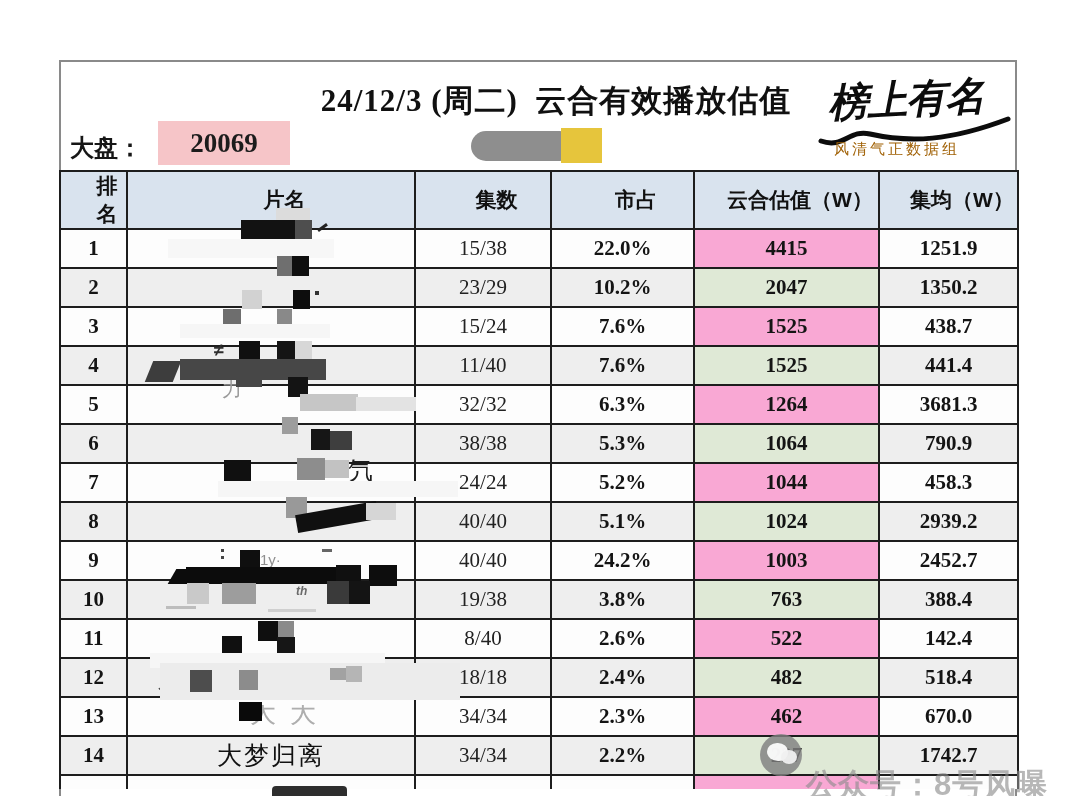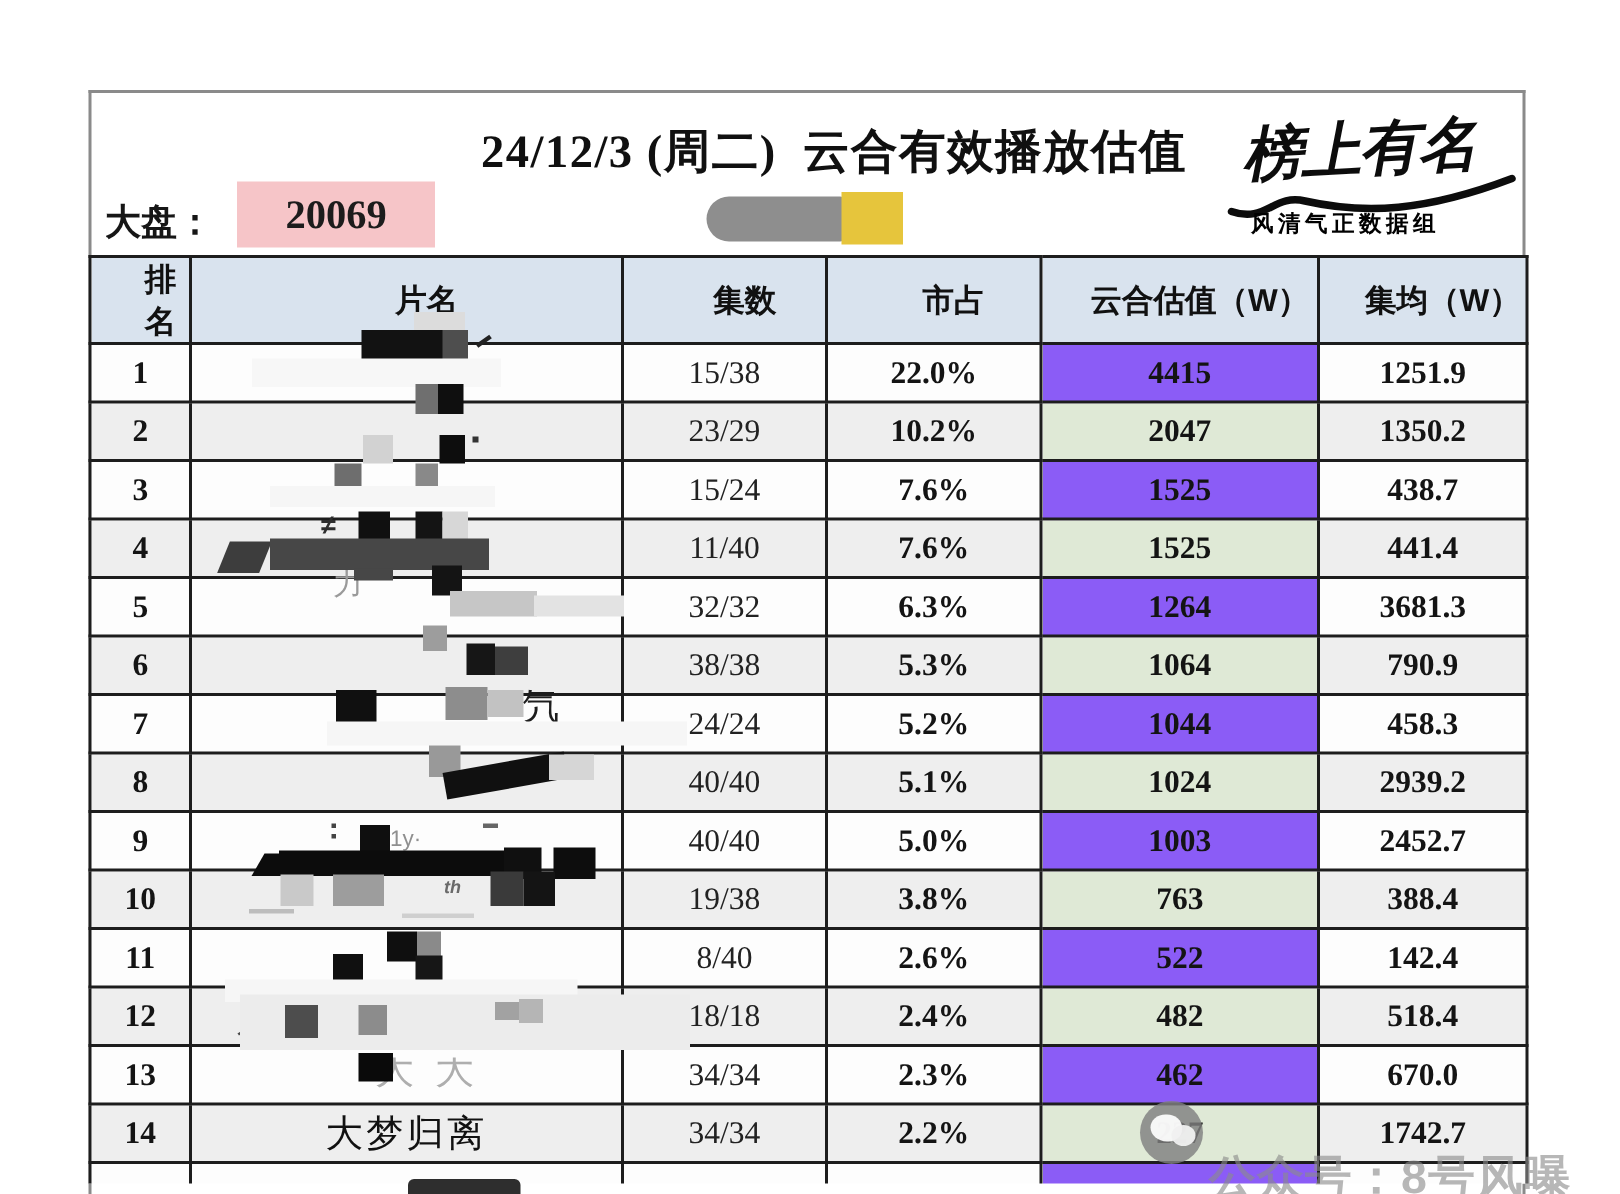--- a/index.html
+++ b/index.html
@@ -34,21 +34,21 @@
   }
   
   .logo{position:absolute;left:820px;top:68px;width:196px;height:100px;}
   .logo-brand{
     position:absolute;left:8px;top:4px;font-family:"Liberation Serif", serif;
     font-weight:700;font-style:italic;font-size:40px;color:#0c0c0c;
     transform:rotate(-3deg);letter-spacing:-1px;white-space:nowrap;
   }
   .logo-swash{position:absolute;left:-2px;top:48px;}
   .logo-sub{
-    position:absolute;left:14px;top:72px;font-weight:700;font-size:15px;color:#000000;
+    position:absolute;left:14px;top:72px;font-weight:400;font-size:15px;color:#a16207;
     letter-spacing:3px;white-space:nowrap;
   }
   
   table.rank-table{
     position:absolute;left:59px;top:170px;width:958px;border-collapse:collapse;
     table-layout:fixed;background:#fff;
   }
   .rank-table th,.rank-table td{
     border:2px solid #1d1d1d;padding:0;text-align:center;vertical-align:middle;overflow:hidden;
   }
@@ -56,21 +56,21 @@
     height:31px;background:#d9e3ee;font-weight:700;font-size:21px;color:#111;padding-left:27px;
   }
   .rank-table tbody td{height:37px;}
   .c-rank,.c-share,.c-val,.c-avg{
     font-family:"Liberation Serif", serif;font-weight:700;font-size:21px;color:#141414;
   }
   .c-ep{font-family:"Liberation Serif", serif;font-weight:400;font-size:21px;color:#222;}
   .c-title{font-size:25px;color:#111;letter-spacing:2px;}
   .rank-table tbody tr:nth-child(odd){background:#fdfdfd;}
   .rank-table tbody tr:nth-child(even){background:#eeeeee;}
-  .rank-table tbody td.c-val{background:#8b5cf6;}
+  .rank-table tbody td.c-val{background:#f9a8d4;}
   .rank-table tbody tr:nth-child(even) td.c-val{background:#dfe9d6;}
   .rank-table tbody tr.partial td{height:13px;border-bottom:none;}
   
   #redaction-layer{position:absolute;left:0;top:0;width:1080px;height:796px;pointer-events:none;}
   .blob{position:absolute;}
   .frag{position:absolute;color:#333;font-weight:700;white-space:nowrap;}
   .frag-r4{left:214px;top:340px;font-size:18px;color:#2e2e2e;}
   .frag-r5{left:222px;top:376px;font-size:20px;color:#9a9a9a;font-weight:400;}
   .frag-r7{left:348px;top:454px;font-size:25px;color:#1d1d1d;font-weight:400;}
   .frag-r9{left:260px;top:551px;font-size:15px;color:#8f8f8f;font-weight:400;}
@@ -199,21 +199,21 @@
     <td class="c-title"></td>
     <td class="c-ep">40/40</td>
     <td class="c-share">5.1%</td>
     <td class="c-val">1024</td>
     <td class="c-avg">2939.2</td>
   </tr>
       <tr>
     <td class="c-rank">9</td>
     <td class="c-title"></td>
     <td class="c-ep">40/40</td>
-    <td class="c-share">5.0%</td>
+    <td class="c-share">24.2%</td>
     <td class="c-val">1003</td>
     <td class="c-avg">2452.7</td>
   </tr>
       <tr>
     <td class="c-rank">10</td>
     <td class="c-title"></td>
     <td class="c-ep">19/38</td>
     <td class="c-share">3.8%</td>
     <td class="c-val">763</td>
     <td class="c-avg">388.4</td>

